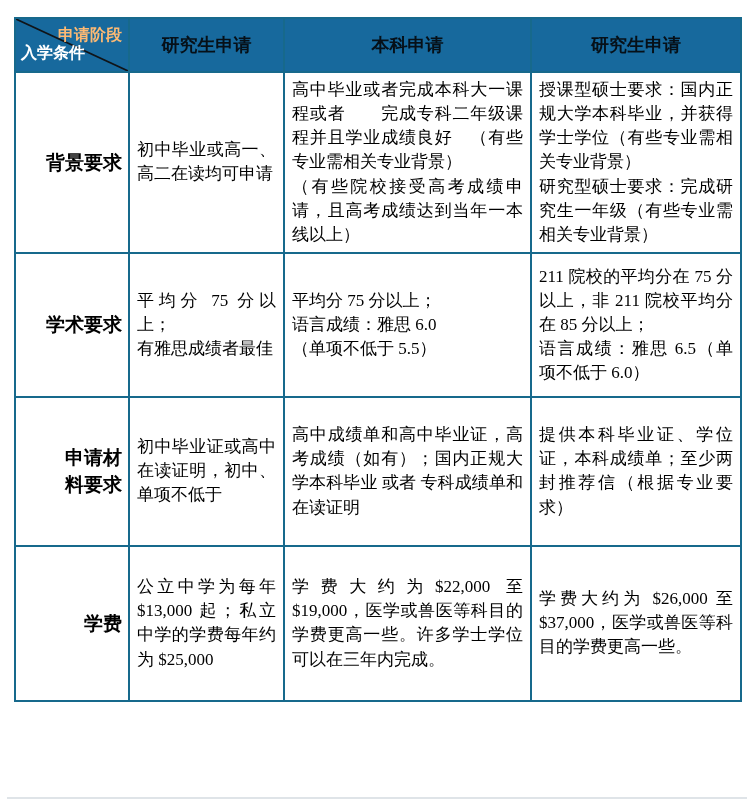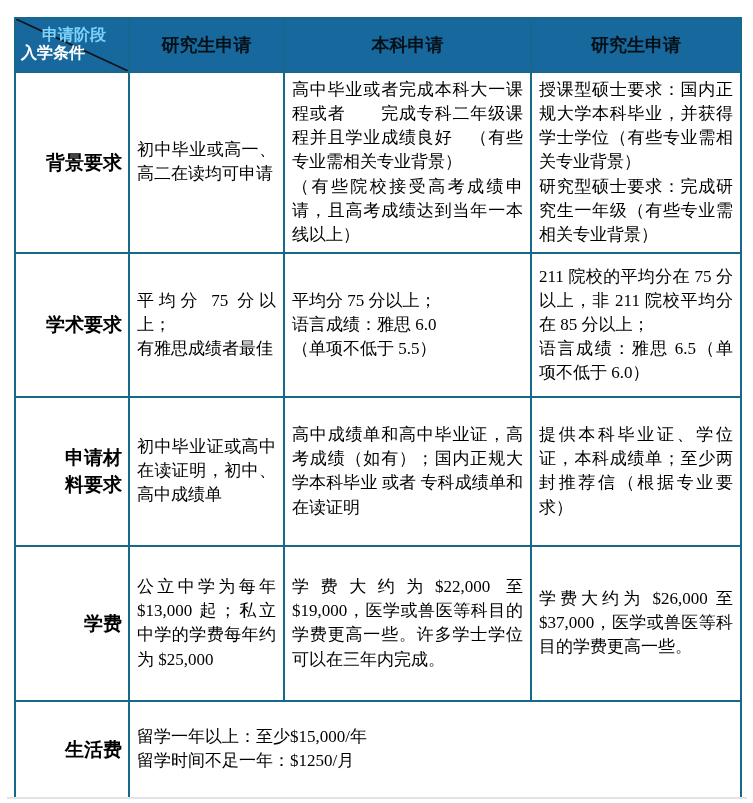--- a/index.html
+++ b/index.html
@@ -51,22 +51,22 @@
   }
   th.corner svg {
     position: absolute;
     left: 0; top: 0;
     width: 100%; height: 100%;
     display: block;
   }
   th.corner .ct {
     position: absolute;
     top: 6px;
-    right: 22px;
-    color: #7dd3fc;
+    right: 6px;
+    color: #fdba74;
     font-size: 16px;
     font-weight: bold;
   }
   th.corner .cb {
     position: absolute;
     bottom: 7px;
     left: 5px;
     color: #ffffff;
     font-size: 16px;
     font-weight: bold;
@@ -151,31 +151,26 @@
 有雅思成绩者最佳</td>
         <td class="body">平均分 75 分以上；
 语言成绩：雅思 6.0
 （单项不低于 5.5）</td>
         <td class="body">211 院校的平均分在 75 分以上，非 211 院校平均分在 85 分以上；
 语言成绩：雅思 6.5（单项不低于 6.0）</td>
       </tr>
       <tr class="r3">
         <td class="lbl">申请材
 料要求</td>
-        <td class="body">初中毕业证或高中在读证明，初中、高中成绩单</td>
+        <td class="body">初中毕业证或高中在读证明，初中、单项不低于</td>
         <td class="body">高中成绩单和高中毕业证，高考成绩（如有）；国内正规大学本科毕业 或者 专科成绩单和在读证明</td>
         <td class="body">提供本科毕业证、学位证，本科成绩单；至少两封推荐信（根据专业要求）</td>
       </tr>
       <tr class="r4">
         <td class="lbl">学费</td>
         <td class="body">公立中学为每年 $13,000 起；私立中学的学费每年约为 $25,000</td>
         <td class="body">学费大约为$22,000 至$19,000，医学或兽医等科目的学费更高一些。许多学士学位可以在三年内完成。</td>
         <td class="body">学费大约为 $26,000 至 $37,000，医学或兽医等科目的学费更高一些。</td>
       </tr>
-      <tr class="r5">
-        <td class="lbl">生活费</td>
-        <td class="body" colspan="3" style="text-align:left;">留学一年以上：至少$15,000/年
-留学时间不足一年：$1250/月</td>
-      </tr>
     </tbody>
   </table>
   <div class="shadow-line"></div>
 </div>
 
 </body></html>

